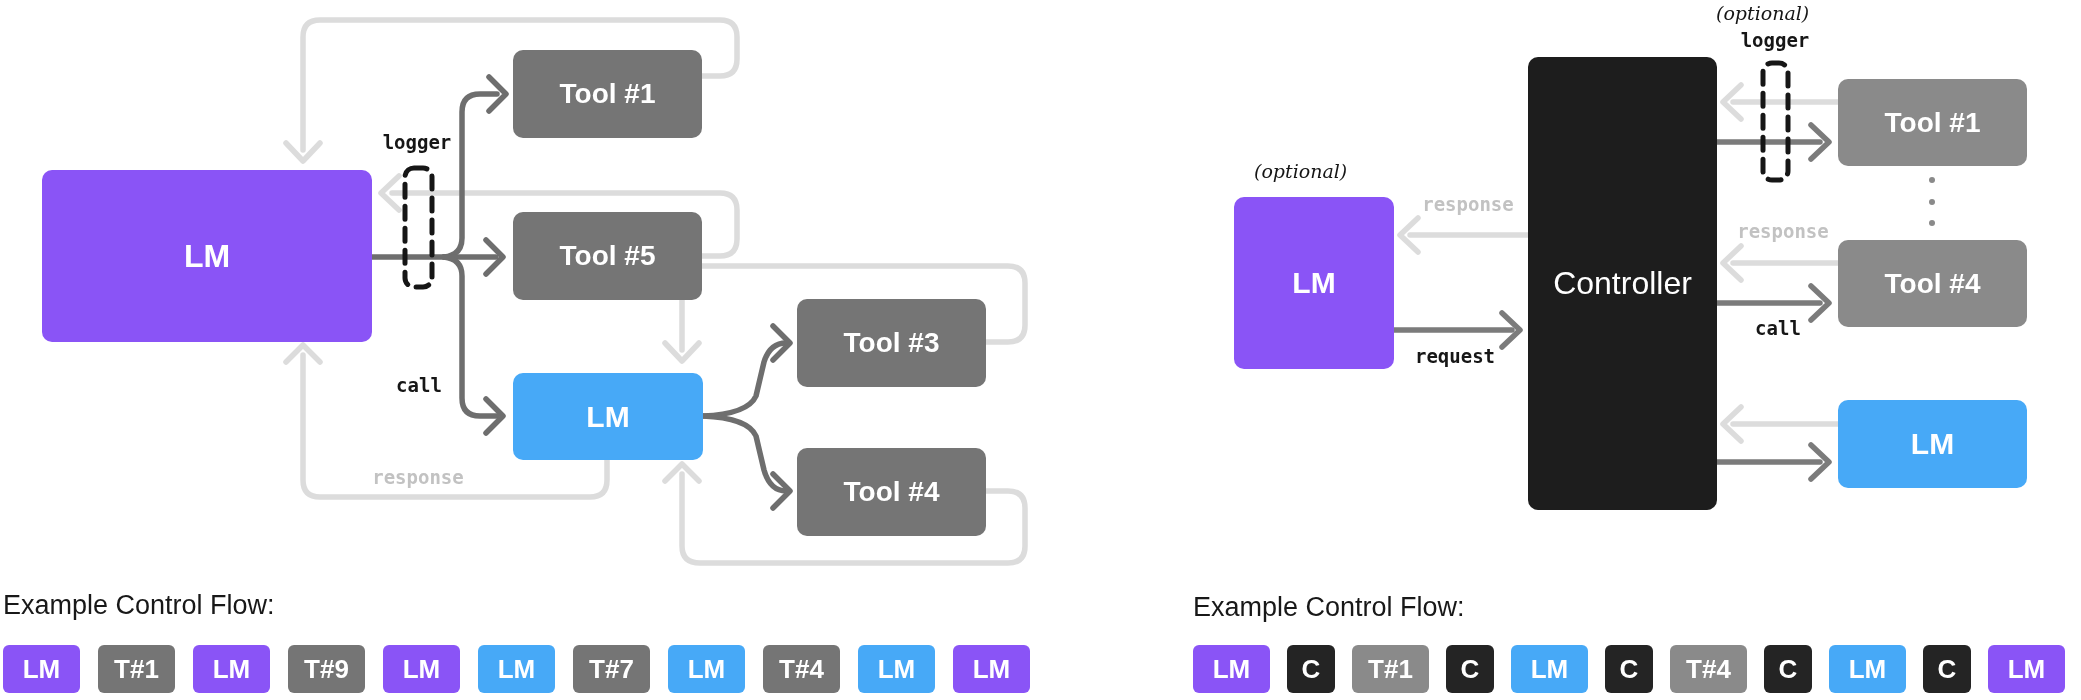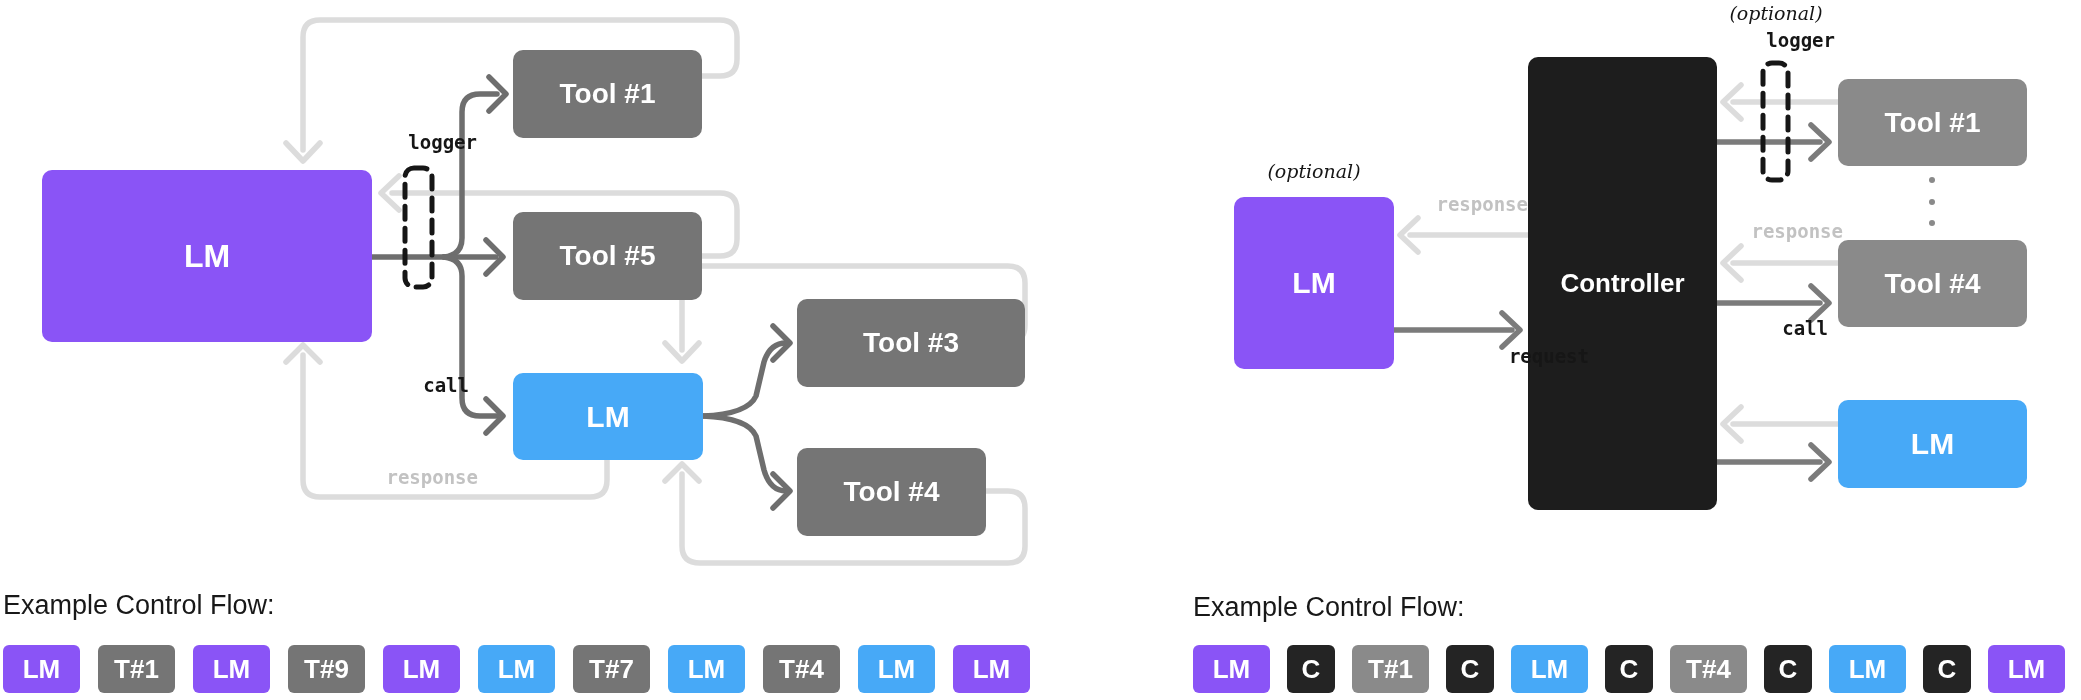--- a/index.html
+++ b/index.html
@@ -8,24 +8,24 @@
   .box{position:absolute;display:flex;align-items:center;justify-content:center;
        color:#fff;font-weight:700;border-radius:10px;}
   .box.big{font-size:32px;}
   .box.med{font-size:28px;}
   .purple{background:var(--purple,#8A54F6);}
   .blue{background:var(--blue,#47A9F7);}
   .graydark{background:var(--gray-dark,#757575);}
   .graylight{background:var(--gray-light,#8A8A8A);}
   .blackbox{background:var(--black-box,#1D1D1D);}
   .mono{position:absolute;font-family:"DejaVu Sans Mono","Liberation Mono",monospace;
-        font-size:19px;color:var(--label-dark,#161616);font-weight:700;text-align:right;}
+        font-size:19px;color:var(--label-dark,#161616);font-weight:700;text-align:center;}
   .mono.muted{color:var(--label-muted,#C2C2C2);font-weight:700;}
   .script{position:absolute;font-family:"DejaVu Serif",serif;font-style:italic;
-          font-size:19px;color:#161616;text-align:center;}
+          font-size:19px;color:#161616;}
   .flow-title{position:absolute;font-size:27px;font-weight:500;color:#181818;}
   .flow-row{position:absolute;display:flex;align-items:center;}
   .flow-row .badge{height:48px;line-height:48px;border-radius:6px;color:#fff;
         font-weight:700;font-size:26px;text-align:center;flex:0 0 auto;}
   .flow-row.leftrow .badge{margin-right:18px;}
   .flow-row.rightrow .badge{margin-right:17px;}
   .badge.wide{width:77px;}
   .badge.narrow{width:48px;}
   .badge.purple{background:var(--purple,#8A54F6);}
   .badge.blue{background:var(--blue,#47A9F7);}
@@ -84,21 +84,21 @@
       <path class="edark" d="M 773 474 L 790 491 L 773 508"></path>
     </g>
 
     <rect class="dashedrect" x="405" y="168" width="27" height="119" rx="9"></rect>
   </svg>
 
   <div class="box purple big" style="left:42px;top:170px;width:330px;height:172px;">LM</div>
   <div class="box graydark med" style="left:513px;top:50px;width:189px;height:88px;">Tool #1</div>
   <div class="box graydark med" style="left:513px;top:212px;width:189px;height:88px;">Tool #5</div>
   <div class="box blue big" style="left:513px;top:373px;width:190px;height:87px;font-size:30px;">LM</div>
-  <div class="box graydark med" style="left:797px;top:299px;width:228px;height:88px;">Tool #3</div>
+  <div class="box graydark med" style="left:797px;top:299px;width:189px;height:88px;">Tool #3</div>
   <div class="box graydark med" style="left:797px;top:448px;width:189px;height:88px;">Tool #4</div>
 
   <div class="mono" style="left:357px;top:131px;width:120px;">logger</div>
   <div class="mono" style="left:369px;top:374px;width:100px;">call</div>
   <div class="mono muted" style="left:358px;top:466px;width:120px;">response</div>
 
   <svg style="left:1100px" width="981" height="580" viewBox="0 0 981 580">
 
     <g>
       <path class="elight" d="M 428 235 L 310 235"></path>
@@ -138,29 +138,29 @@
 
     <g>
       <circle class="dot" cx="832" cy="180" r="3"></circle>
       <circle class="dot" cx="832" cy="202" r="3"></circle>
       <circle class="dot" cx="832" cy="223" r="3"></circle>
     </g>
   </svg>
 
   <div class="script" style="left:1254px;top:160px;width:120px;">(optional)</div>
   <div class="box purple big" style="left:1234px;top:197px;width:160px;height:172px;font-size:30px;">LM</div>
-  <div class="box blackbox" style="left:1528px;top:57px;width:189px;height:453px;font-size:26px;font-weight:700;">Controller</div>
+  <div class="box blackbox" style="left:1528px;top:57px;width:189px;height:453px;font-size:32px;font-weight:400;">Controller</div>
   <div class="script" style="left:1716px;top:2px;width:120px;">(optional)</div>
   <div class="mono" style="left:1715px;top:29px;width:120px;">logger</div>
   <div class="box graylight med" style="left:1838px;top:79px;width:189px;height:87px;">Tool #1</div>
   <div class="box graylight med" style="left:1838px;top:240px;width:189px;height:87px;">Tool #4</div>
   <div class="box blue big" style="left:1838px;top:400px;width:189px;height:88px;font-size:30px;">LM</div>
 
   <div class="mono muted" style="left:1408px;top:193px;width:120px;">response</div>
-  <div class="mono" style="left:1469px;top:345px;width:120px;">request</div>
+  <div class="mono" style="left:1395px;top:345px;width:120px;">request</div>
   <div class="mono muted" style="left:1723px;top:220px;width:120px;">response</div>
   <div class="mono" style="left:1728px;top:317px;width:100px;">call</div>
 
   <div class="flow-title" style="left:3px;top:590px;">Example Control Flow:</div>
   <div class="flow-row leftrow" style="left:3px;top:645px;">
       <div class="badge purple wide">LM</div>
       <div class="badge gray wide">T#1</div>
       <div class="badge purple wide">LM</div>
       <div class="badge gray wide">T#9</div>
       <div class="badge purple wide">LM</div>

